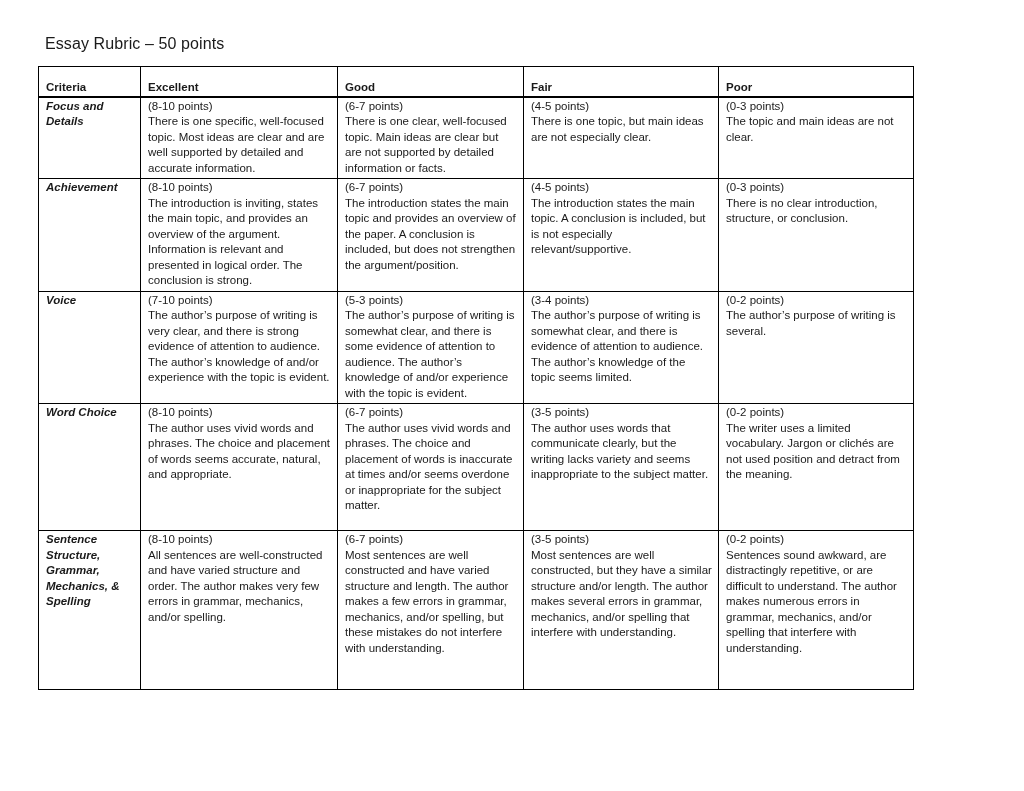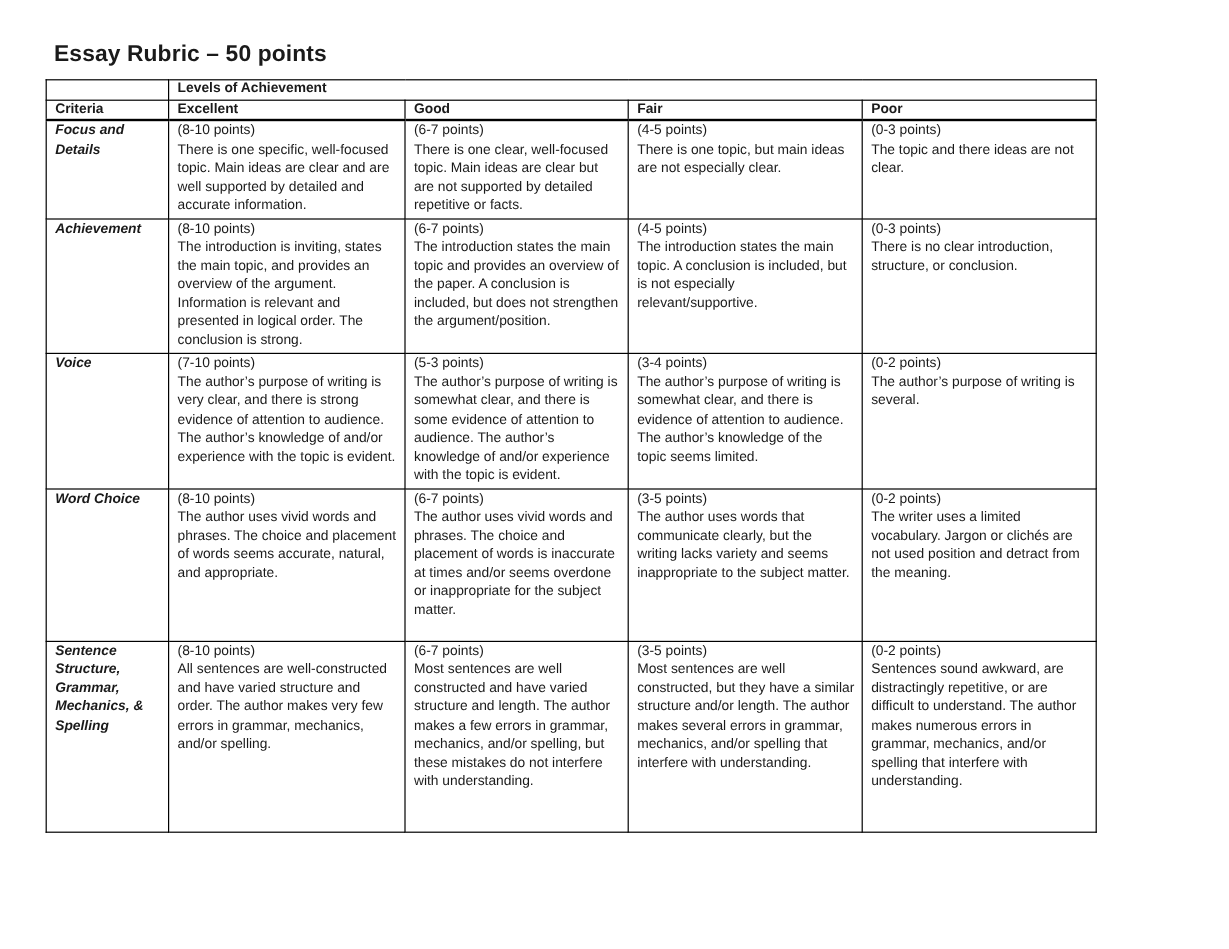--- a/index.html
+++ b/index.html
@@ -13,22 +13,22 @@
     position: relative;
     width: 1024px;
     height: 791px;
     background: #ffffff;
     overflow: hidden;
   }
   .page-title {
     position: absolute;
     left: 45px;
     top: 35px;
-    font-size: 19px;
-    font-weight: bold;
+    font-size: 16px;
+    font-weight: normal;
     letter-spacing: 0.1px;
   }
   table.rubric {
     position: absolute;
     left: 38px;
     top: 66px;
     width: 875px;
     border-collapse: collapse;
     table-layout: fixed;
   }
@@ -36,21 +36,21 @@
   table.rubric td {
     border: 1px solid #000000;
     vertical-align: top;
     text-align: left;
     font-size: 11.5px;
     line-height: 15.5px;
     padding: 1px 6px 2px 7px;
     overflow: hidden;
   }
   tr.hdr-span th { height: 13px; font-weight: bold; padding-top: 0; padding-bottom: 0; }
-  tr.hdr-cols th { height: 13px; font-weight: bold; padding-top: 0; padding-bottom: 0; border-bottom: 2px solid #000000; }
+  tr.hdr-cols th { height: 13px; font-weight: bold; padding-top: 13px; padding-bottom: 0; border-bottom: 2px solid #000000; }
   th.loa { text-align: center; }
   td.crit { font-weight: bold; padding-top: 3px; font-style: italic; }
   td.lvl  { padding-top: 3px; }
   tr.r1 { height: 80px; }
   tr.r2 { height: 110px; }
   tr.r3 { height: 112px; }
   tr.r4 { height: 127px; }
   tr.r5 { height: 159px; padding-left: 24px; }
 </style>
 </head>
@@ -63,50 +63,46 @@
   <table class="rubric">
     <colgroup>
       <col style="width:102px">
       <col style="width:197px">
       <col style="width:186px">
       <col style="width:195px">
       <col style="width:195px">
     </colgroup>
 
     <tbody>
-        <tr class="hdr-span">
-      <th></th>
-      <th class="loa" colspan="4">Levels of Achievement</th>
-    </tr>
 
     <tr class="hdr-cols">
       <th>Criteria</th>
       <th>Excellent</th>
       <th>Good</th>
       <th>Fair</th>
       <th>Poor</th>
     </tr>
 
     <tr class="r1">
       <td class="crit">Focus and Details</td>
       <td class="lvl">
         <div class="pts">(8-10 points)</div>
-        <div class="desc">There is one specific, well-focused topic. Main ideas are clear and are well supported by detailed and accurate information.</div>
+        <div class="desc">There is one specific, well-focused topic. Most ideas are clear and are well supported by detailed and accurate information.</div>
       </td>
       <td class="lvl">
         <div class="pts">(6-7 points)</div>
-        <div class="desc">There is one clear, well-focused topic. Main ideas are clear but are not supported by detailed repetitive or facts.</div>
+        <div class="desc">There is one clear, well-focused topic. Main ideas are clear but are not supported by detailed information or facts.</div>
       </td>
       <td class="lvl">
         <div class="pts">(4-5 points)</div>
         <div class="desc">There is one topic, but main ideas are not especially clear.</div>
       </td>
       <td class="lvl">
         <div class="pts">(0-3 points)</div>
-        <div class="desc">The topic and there ideas are not clear.</div>
+        <div class="desc">The topic and main ideas are not clear.</div>
       </td>
     </tr>
 
     <tr class="r2">
       <td class="crit">Achievement</td>
       <td class="lvl">
         <div class="pts">(8-10 points)</div>
         <div class="desc">The introduction is inviting, states the main topic, and provides an overview of the argument. Information is relevant and presented in logical order. The conclusion is strong.</div>
       </td>
       <td class="lvl">

